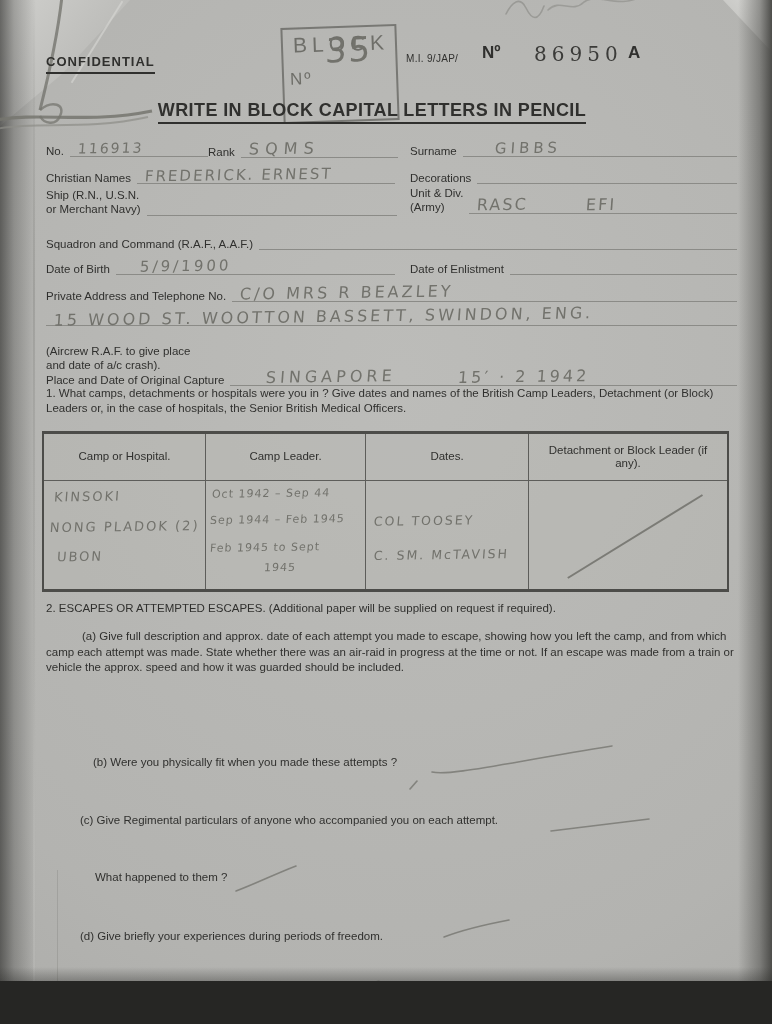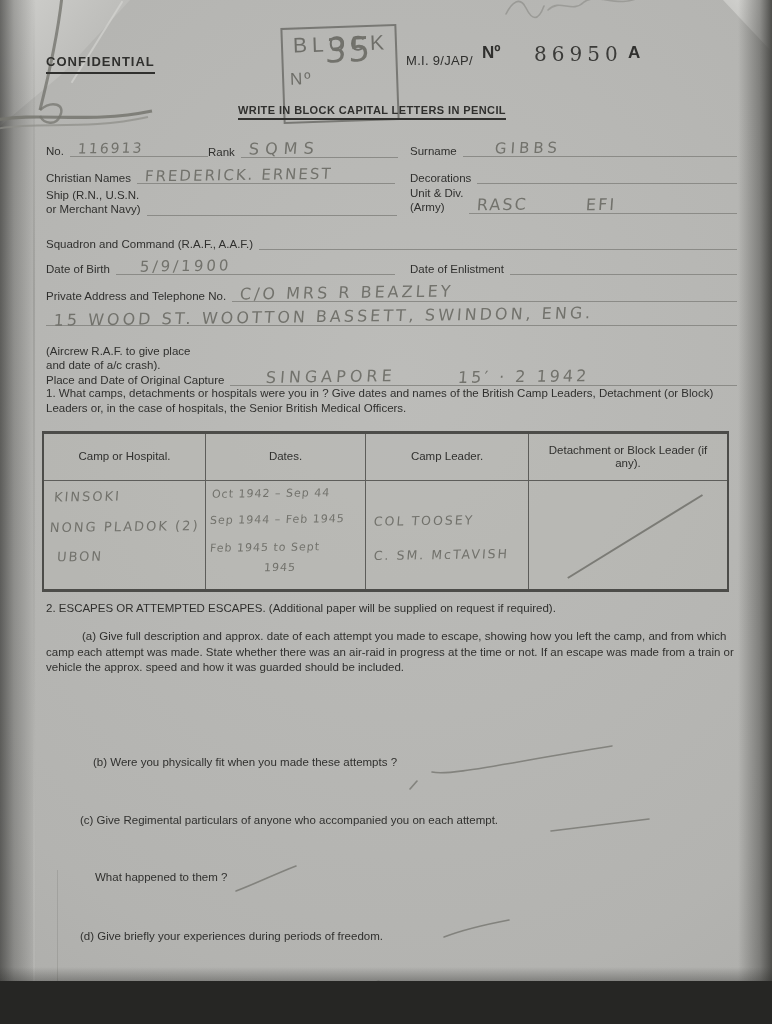--- a/index.html
+++ b/index.html
@@ -16,26 +16,26 @@
   .crease-b{left:96px;top:-6px;width:2px;height:96px;background:#d8d8d5;transform:rotate(32deg);opacity:.6;}
   .crease-v{left:33px;top:0;bottom:0;width:2px;background:linear-gradient(rgba(122,122,118,0),rgba(122,122,118,.3) 30%,rgba(205,205,202,.28) 90%);}
   .crease-v2{left:57px;top:870px;height:154px;width:1px;background:rgba(110,110,106,.25);}
   
   .print{font-size:11.5px;line-height:15px;color:#30302e;}
   .classification{left:46px;top:54px;font-size:13px;font-weight:700;letter-spacing:1px;border-bottom:2px solid #30302e;padding-bottom:3px;}
   .stamp{left:282px;top:26px;width:112px;height:92px;border:2px solid rgba(92,92,88,.7);transform:rotate(-2deg);}
   .stamp-word{left:10px;top:4px;font-size:21px;letter-spacing:5px;color:rgba(97,97,92,.85);}
   .stamp-no{left:6px;top:40px;font-size:17px;letter-spacing:2px;color:rgba(97,97,92,.85);}
   .stamp-num{left:42px;top:22px;font-size:34px;transform:rotate(8deg) skewX(-6deg);}
-  .form-code{left:406px;top:53px;font-size:13px;letter-spacing:.3px;}
+  .form-code{left:406px;top:53px;font-size:10px;letter-spacing:.3px;}
   .serial-label{left:482px;top:43px;font-size:17px;font-weight:700;}
   .serial-number{left:534px;top:42px;font-family:"DejaVu Serif",serif;font-size:20px;letter-spacing:5px;color:#3b3b39;}
   .serial-suffix{left:628px;top:43px;font-size:17px;font-weight:700;}
   .instruction{left:0;top:100px;width:744px;text-align:center;}
-  .instruction span{font-size:11px;font-weight:700;letter-spacing:.4px;border-bottom:2px solid #30302e;padding-bottom:2px;text-align:right;}
+  .instruction span{font-size:18px;font-weight:700;letter-spacing:.4px;border-bottom:2px solid #30302e;padding-bottom:2px;text-align:right;}
   
   .field{display:flex;align-items:flex-end;}
   .lbl{white-space:nowrap;padding-right:6px;font-size:11.5px;}
   .lbl2{font-size:11.5px;line-height:14px;padding-right:6px;}
   .line{flex:1;border-bottom:1px solid #8b8b87;min-height:15px;padding:0 2px 1px 8px;position:relative;}
   .hw{font-family:"DejaVu Sans",sans-serif;color:#72726c;letter-spacing:2px;display:inline-block;white-space:nowrap;transform:skewX(-5deg) rotate(-.8deg);position:relative;top:2px;}
   .hw-14{font-size:14px;}.hw-15{font-size:15px;}.hw-16{font-size:16px;}
   .f-no{left:46px;top:137px;width:162px;}
   .f-rank{left:208px;top:137px;width:190px;}
   .f-surname{left:410px;top:137px;width:327px;}
@@ -151,22 +151,22 @@
   <div class="abs field f-capture">
     <span class="lbl">Place and Date of Original Capture</span>
     <span class="line"><span class="hw hw-16" style="letter-spacing:4px;margin-left:28px">SINGAPORE</span><span class="hw hw-16" style="letter-spacing:3px;margin-left:62px">15′ · 2   1942</span></span>
   </div>
   <div class="abs capture-note"><span>(Aircrew R.A.F. to give place</span><br><span>and date of a/c crash).</span></div>
 
   <div class="abs print q1">1.   What camps, detachments or hospitals were you in ?   Give dates and names of the British Camp Leaders, Detachment (or Block) Leaders or, in the case of hospitals, the Senior British Medical Officers.</div>
 
   <div class="abs table">
     <div class="th">Camp or Hospital.</div>
+    <div class="th">Camp Leader.</div>
     <div class="th">Dates.</div>
-    <div class="th">Camp Leader.</div>
     <div class="th">Detachment or Block Leader (if any).</div>
     <div class="td">
       <span class="hw c-camp" style="left:10px;top:8px">KINSOKI</span>
       <span class="hw c-camp" style="left:6px;top:38px">NONG PLADOK (2)</span>
       <span class="hw c-camp" style="left:13px;top:68px">UBON</span>
     </div>
     <div class="td">
       <span class="hw c-date" style="left:6px;top:6px">Oct 1942 – Sep 44</span>
       <span class="hw c-date" style="left:4px;top:32px">Sep 1944 – Feb 1945</span>
       <span class="hw c-date" style="left:4px;top:60px">Feb 1945 to Sept</span>

